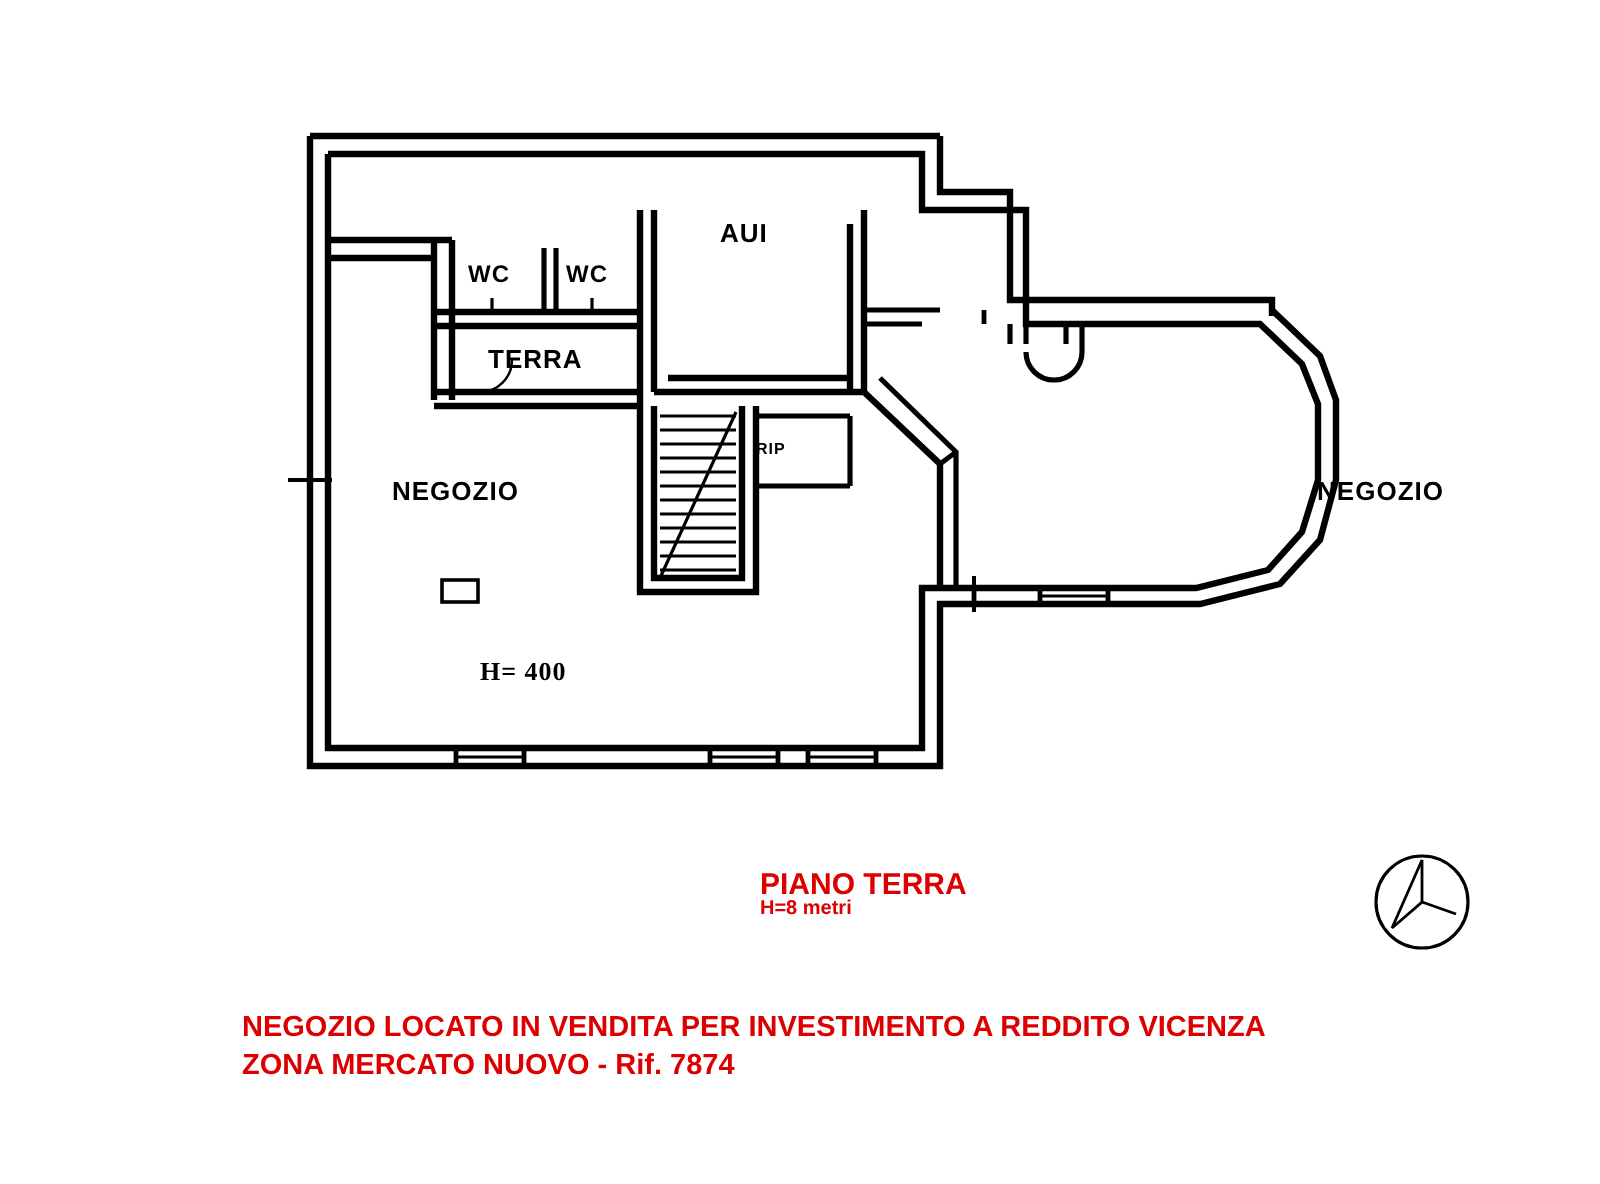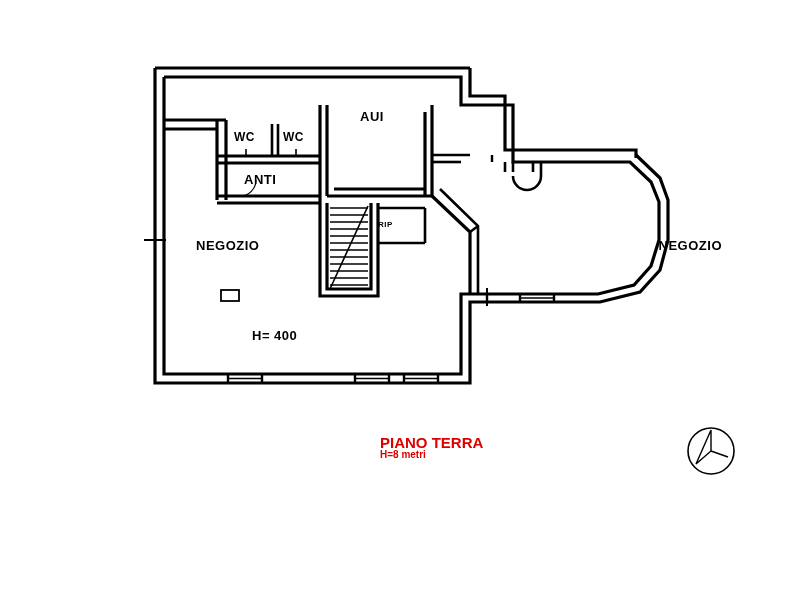--- a/index.html
+++ b/index.html
@@ -33,21 +33,21 @@
     white-space: nowrap;
     letter-spacing: 0.5px;
   }
   .lbl-aui   { left: 360px; top: 109px; font-size: 13px; }
   .lbl-wc1   { left: 234px; top: 130px; font-size: 12px; }
   .lbl-wc2   { left: 283px; top: 130px; font-size: 12px; }
   .lbl-anti  { left: 244px; top: 172px; font-size: 13px; }
   .lbl-rip   { left: 378px; top: 220px; font-size: 8px; font-weight: bold; }
   .lbl-neg1  { left: 196px; top: 238px; font-size: 13px; }
   .lbl-neg2  { left: 722px; top: 238px; font-size: 13px; transform: translateX(-100%); }
-  .lbl-h400  { left: 252px; top: 328px; font-size: 13px; }
+  .lbl-h400  { left: 240px; top: 328px; font-size: 13px; font-family: Liberation Serif, serif; }
 
   .caption-red {
     position: absolute;
     color: #dd0000;
     font-family: "Liberation Sans", sans-serif;
     font-weight: bold;
     white-space: nowrap;
   }
   .cap-piano { left: 380px; top: 434px; font-size: 15px; }
   .cap-h4    { left: 380px; top: 449px; font-size: 10px; }
@@ -174,29 +174,33 @@
       <path d="M246,149 L246,156" stroke-width="1.6"></path>
       <path d="M296,149 L296,156" stroke-width="1.6"></path>
 
       <path d="M240,196 A16,16 0 0 0 256,180" stroke-width="1.2"></path>
     </g>
   </svg>
 
   <div class="room-label lbl-aui">AUI</div>
   <div class="room-label lbl-wc1">WC</div>
   <div class="room-label lbl-wc2">WC</div>
-  <div class="room-label lbl-anti">ANTI</div>
+  <div class="room-label lbl-anti">TERRA</div>
   <div class="room-label lbl-rip">RIP</div>
   <div class="room-label lbl-neg1">NEGOZIO</div>
   <div class="room-label lbl-neg2">NEGOZIO</div>
   <div class="room-label lbl-h400">H= 400</div>
 
   <div class="caption-red cap-piano">PIANO TERRA</div>
   <div class="caption-red cap-h4">H=8 metri</div>
 
   <svg class="compass" viewBox="0 0 54 54">
     <circle cx="27" cy="27" r="23" fill="none" stroke="#000000" stroke-width="1.6"></circle>
     <path d="M27,6 L27,27 L12,40 Z" fill="none" stroke="#000000" stroke-width="1.4"></path>
     <path d="M27,27 L44,33" fill="none" stroke="#000000" stroke-width="1.4"></path>
   </svg>
 
+  <div class="title-block">
+    <div>NEGOZIO LOCATO IN VENDITA PER INVESTIMENTO A REDDITO VICENZA</div>
+    <div>ZONA MERCATO NUOVO - Rif. 7874</div>
+  </div>
 
 </div>
 
 </body></html>

